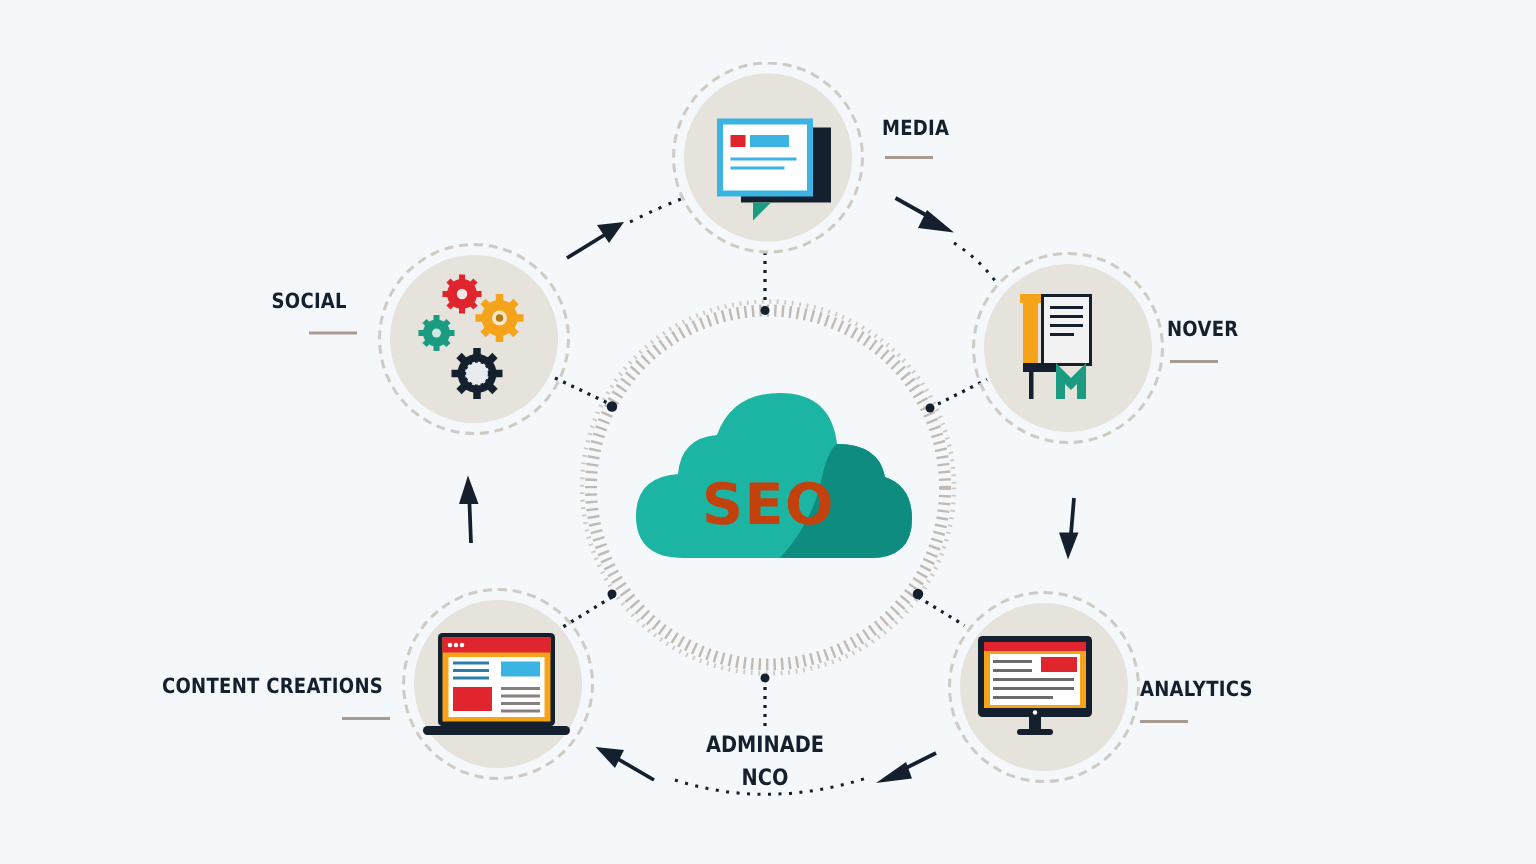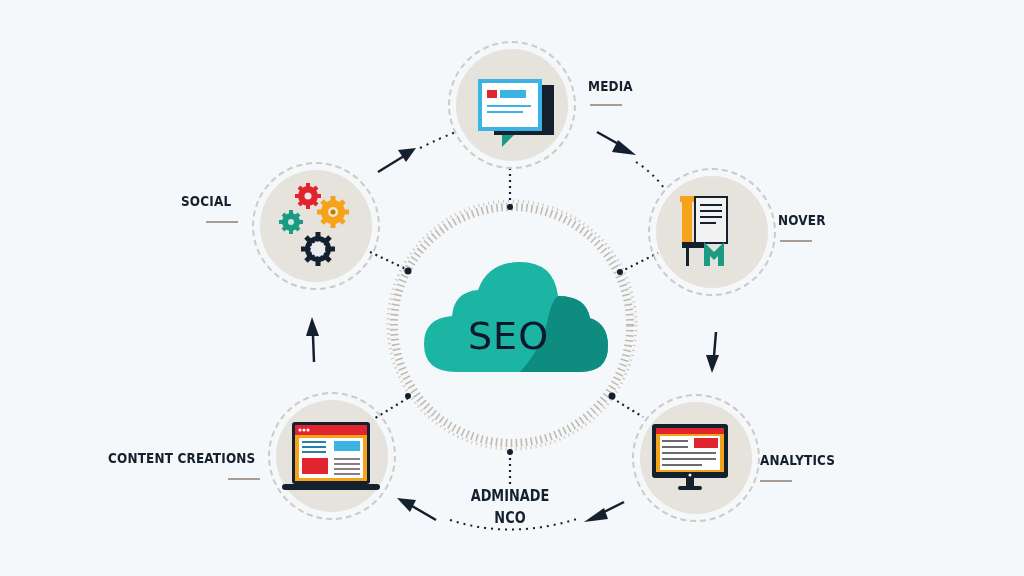--- a/index.html
+++ b/index.html
@@ -29,22 +29,22 @@
       white-space: nowrap;
       transform: scaleX(0.86); transform-origin: left center;
     }
     .underline { position: absolute; height: 1.5px; background: #a89c92; }
     .center-label {
       position: absolute; font-weight: bold; font-size: 15px; color: #14202e;
       text-align: center; line-height: 22px;
       transform: scaleX(0.86);
     }
     .seo-text {
-      position: absolute; font-family: "DejaVu Sans", sans-serif; font-weight: normal;
-      font-size: 38px; color: #0f172a; letter-spacing: 1px;
+      position: absolute; font-family: "DejaVu Sans", sans-serif; font-weight: bold;
+      font-size: 38px; color: #c2410c; letter-spacing: 1px;
     }
   </style>
 </head>
 <body>
 
 <div class="canvas">
 
   <svg width="1024" height="576" style="position:absolute;left:0;top:0">
 
     <g stroke="#b8aea6" stroke-width="2">

